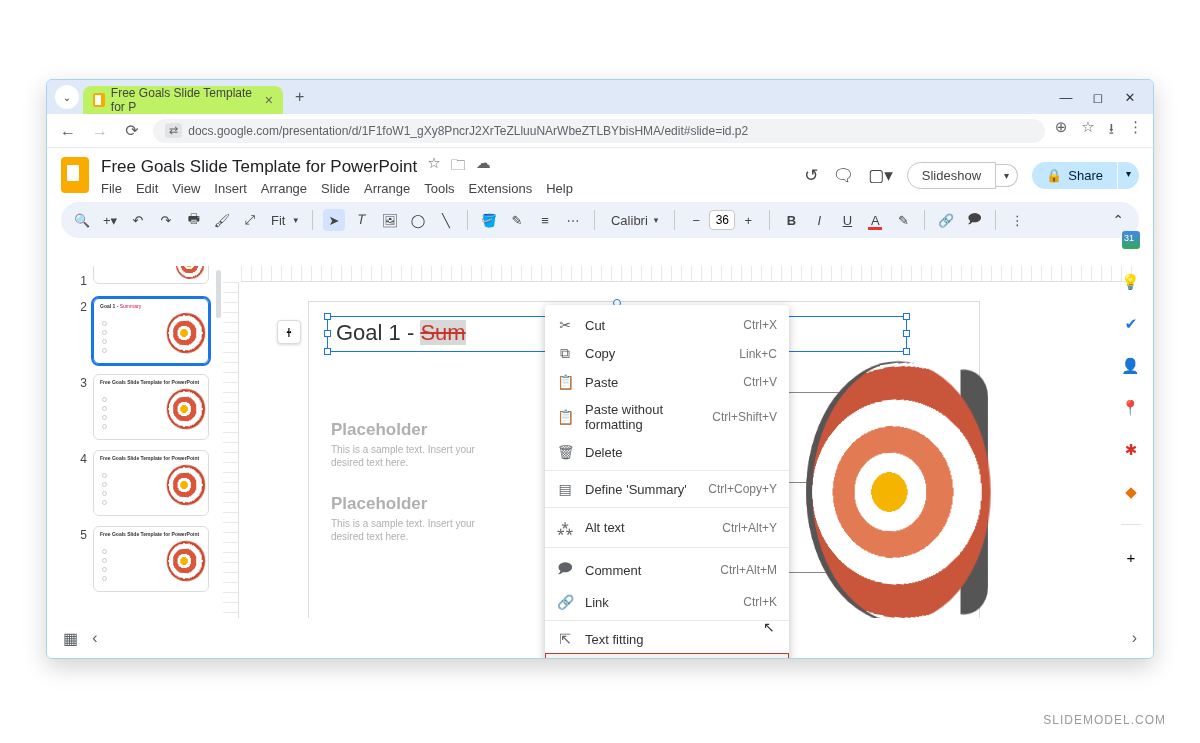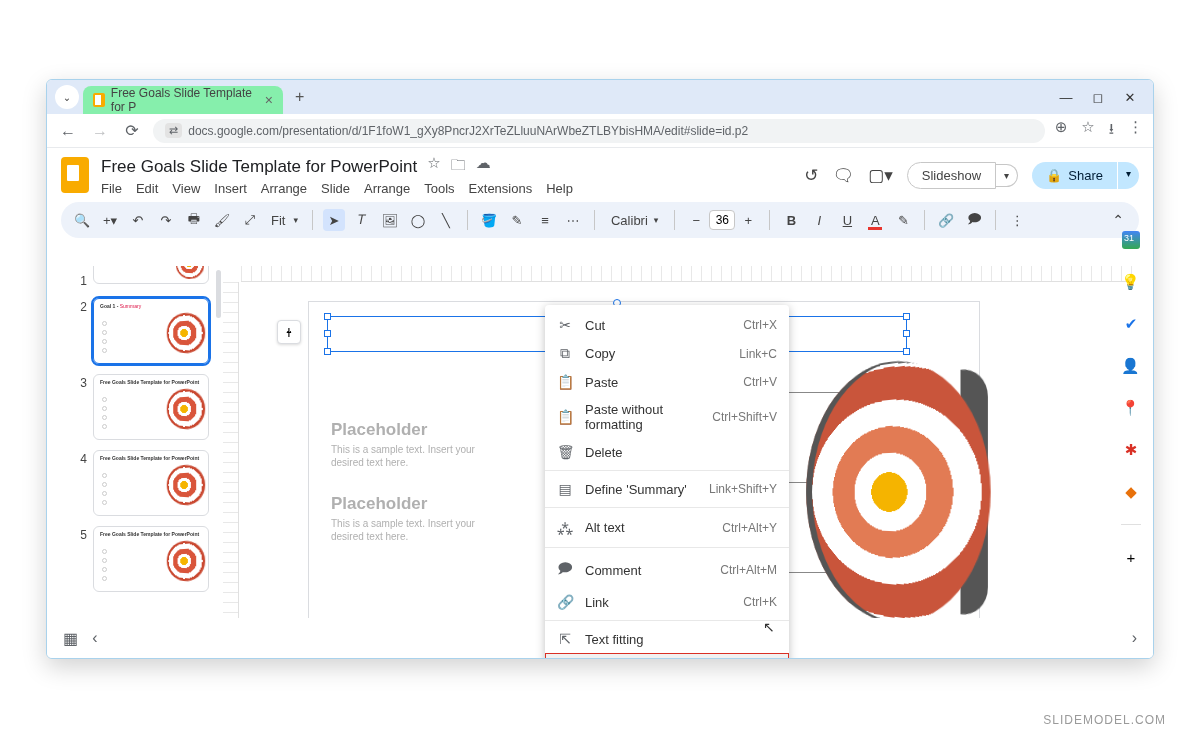--- a/index.html
+++ b/index.html
@@ -2,21 +2,21 @@
 <html><head>
 <meta charset="utf-8">
 <style>
   * { box-sizing: border-box; margin: 0; padding: 0; font-family: Arial, "Helvetica Neue", sans-serif; }
   body { background: #fff; width: 1200px; height: 743px; position: relative; overflow: hidden; }
   .window { position: absolute; left: 46px; top: 79px; width: 1108px; height: 580px; border: 1px solid #a9d2ec; border-radius: 6px; background: #fff; box-shadow: 0 8px 24px rgba(0,0,0,0.18); overflow: hidden; }
 
   
   .chrome-tabs { height: 34px; background: #dfe9f8; display: flex; align-items: center; padding: 0 8px; gap: 4px; }
   .tab-dropdown { width: 24px; height: 24px; border-radius: 50%; background: #fff; display:flex; align-items:center; justify-content:center; font-size:10px; color:#444; }
-  .browser-tab { height: 28px; background: #86efac; border-radius: 8px 8px 0 0; display: flex; align-items: center; padding: 0 10px; gap: 6px; font-size: 12px; color: #444; max-width: 200px; margin-top:6px;}
+  .browser-tab { height: 28px; background: #bef264; border-radius: 8px 8px 0 0; display: flex; align-items: center; padding: 0 10px; gap: 6px; font-size: 12px; color: #444; max-width: 200px; margin-top:6px;}
   .browser-tab .favicon { width: 14px; height: 14px; background: #f9ab00; border-radius: 2px; position:relative; }
   .browser-tab .favicon::after{content:'';position:absolute;left:2px;top:2px;width:6px;height:10px;background:#fff;}
   .browser-tab .close { font-size: 14px; color: #666; margin-left: 4px; }
   .new-tab { font-size: 16px; color: #555; padding: 0 8px; }
   .chrome-spacer { flex: 1; }
   .chrome-sys { display: flex; gap: 18px; padding-right: 8px; color: #333; font-size: 13px; }
   .chrome-sys span { width:14px; display:inline-block; text-align:center; }
 
   .chrome-url { height: 34px; background: #fff; border-bottom: 1px solid #e8eaed; display: flex; align-items: center; padding: 0 10px; gap: 10px; }
   .nav-btn { width: 22px; text-align: center; color: #5f6368; font-size: 16px; }
@@ -330,20 +330,23 @@
           <div class="rot-handle"></div>
           <div class="rot-line"></div>
           <div class="sel-handle h-tl"></div>
           <div class="sel-handle h-tm"></div>
           <div class="sel-handle h-tr"></div>
           <div class="sel-handle h-ml"></div>
           <div class="sel-handle h-mr"></div>
           <div class="sel-handle h-bl"></div>
           <div class="sel-handle h-bm"></div>
           <div class="sel-handle h-br"></div>
+          <div class="sel-text">
+            <span>Goal 1 - </span><span class="summary">Sum</span>
+          </div>
         </div>
 
         <div class="placeholder-block" style="top:118px;">
           <div class="ph-title">Placeholder</div>
           <div class="ph-text">This is a sample text. Insert your desired text here.</div>
         </div>
         <div class="placeholder-block" style="top:192px;">
           <div class="ph-title">Placeholder</div>
           <div class="ph-text">This is a sample text. Insert your desired text here.</div>
         </div>
@@ -386,21 +389,21 @@
               <span class="sc">Ctrl+Shift+V</span>
             </div>
           <div class="ctx-item">
               <span class="ico">🗑</span>
               <span class="lbl">Delete</span>
             </div>
           <div class="ctx-sep"></div>
           <div class="ctx-item">
               <span class="ico">▤</span>
               <span class="lbl">Define 'Summary'</span>
-              <span class="sc">Link+Shift+Y</span>
+              <span class="sc">Ctrl+Copy+Y</span>
             </div>
           <div class="ctx-sep"></div>
           <div class="ctx-item">
               <span class="ico">⁂</span>
               <span class="lbl">Alt text</span>
               <span class="sc">Ctrl+Alt+Y</span>
             </div>
           <div class="ctx-sep"></div>
           <div class="ctx-item">
               <span class="ico">🗩</span>

